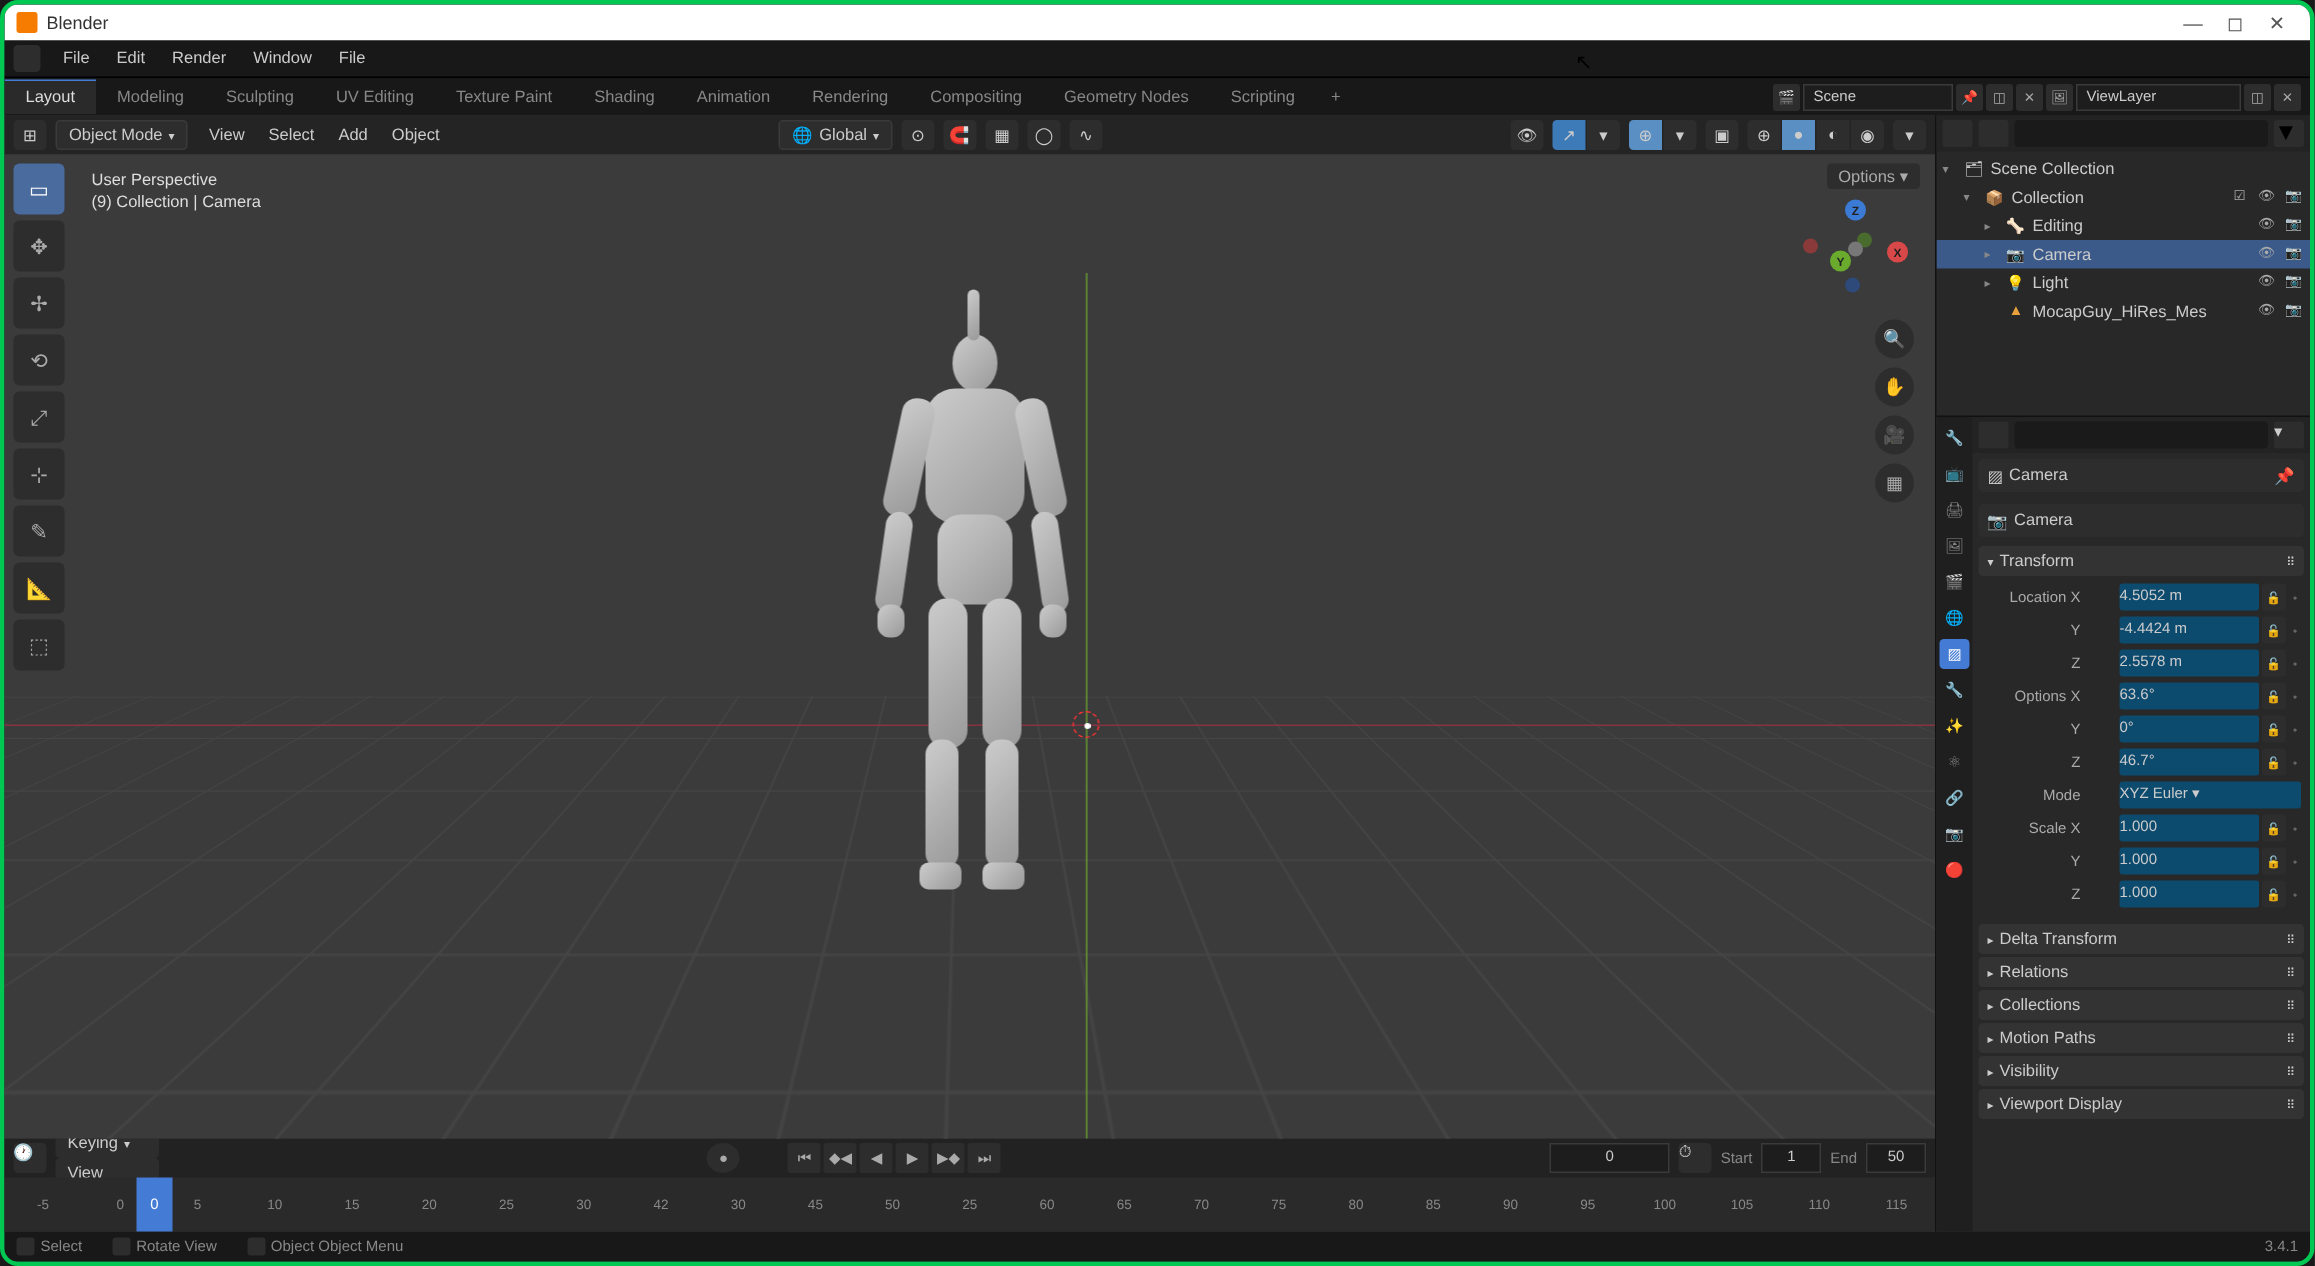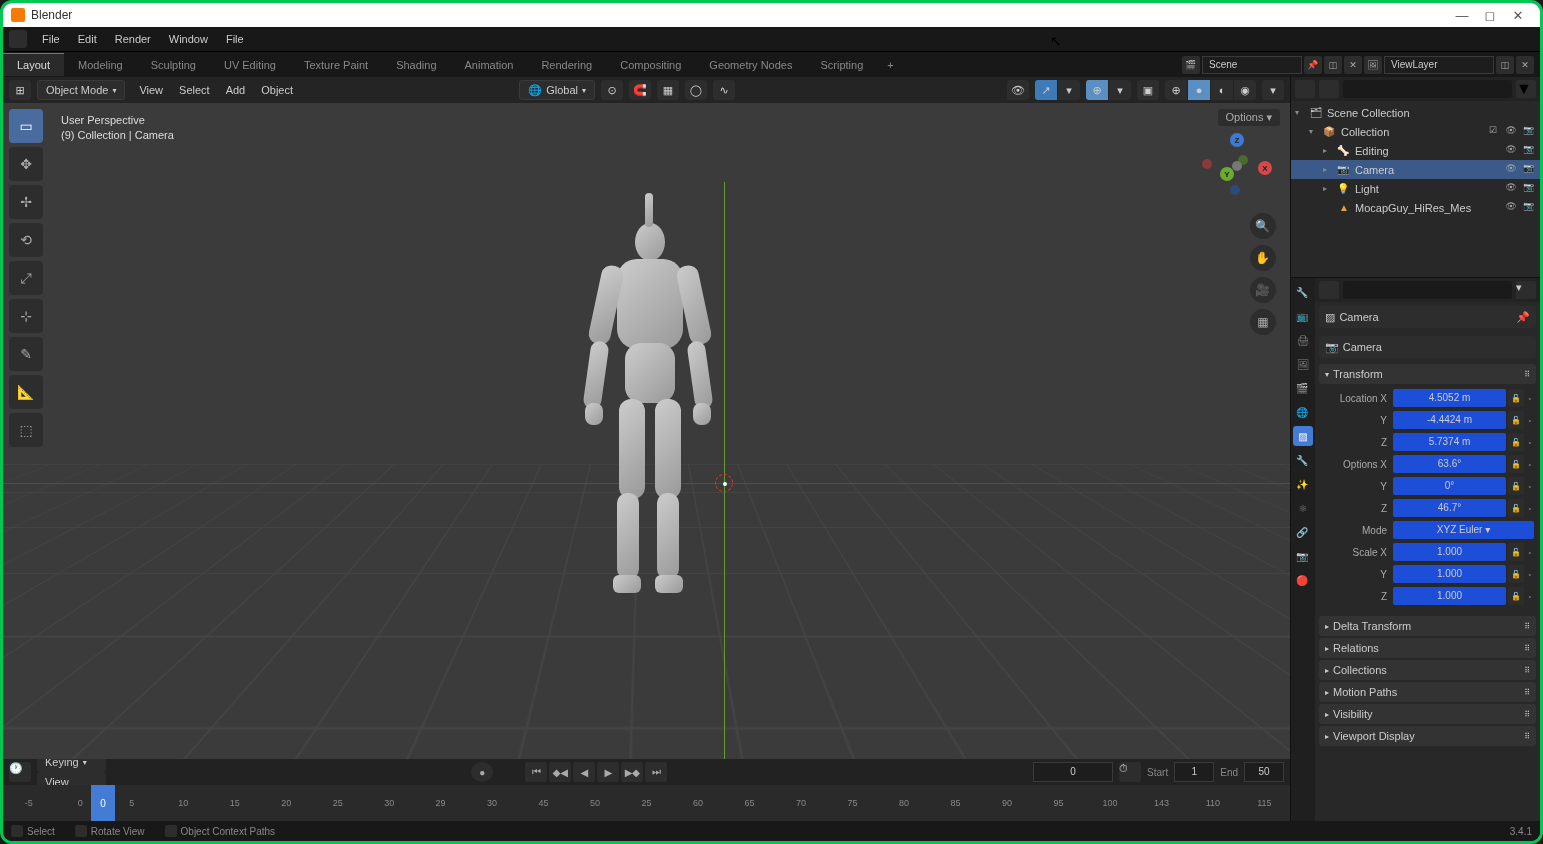--- a/index.html
+++ b/index.html
@@ -71,21 +71,21 @@
 .props-tabs .ptab.active { background:#447bd4; color:#fff; }
 .props-body { flex:1; display:flex; flex-direction:column; font-size:11px; color:#ccc; overflow-y:auto; }
 .props-hdr { height:24px; background:#232323; display:flex; align-items:center; gap:4px; padding:0 4px; }
 .props-hdr .srch { flex:1; background:#1a1a1a; height:18px; border-radius:3px; }
 .props-crumb { padding:4px 6px; display:flex; align-items:center; gap:4px; background:#2d2d2d; margin:4px; border-radius:3px; height:22px; }
 .props-sec { margin:2px 4px; }
 .props-sec .sec-hdr { background:#333; padding:4px 6px; font-size:11px; display:flex; align-items:center; gap:4px; border-radius:3px; }
 .props-sec .sec-body { padding:4px 2px; }
 .prop-row { display:flex; align-items:center; height:20px; gap:2px; margin-bottom:2px; }
 .prop-row .plbl { width:70px; text-align:right; font-size:10px; color:#aaa; padding-right:4px; }
-.prop-row .pval { flex:1; background:#1d4ed8; height:18px; font-size:10px; text-align:center; line-height:18px; border-radius:2px; }
+.prop-row .pval { flex:1; background:#0c4a6e; height:18px; font-size:10px; text-align:left; line-height:18px; border-radius:2px;margin-left:20px; }
 .prop-row .pbtn { width:16px; height:18px; background:#2d2d2d; border-radius:2px; font-size:8px; display:flex; align-items:center; justify-content:center; color:#888; }
 .prop-row .pdot { width:8px; color:#666; font-size:8px; text-align:center; }
 .statusbar { height:20px; background:#181818; display:flex; align-items:center; font-size:10px; color:#888; padding:0 8px; gap:20px; }
 .statusbar .sitem { display:flex; align-items:center; gap:4px; }
 .statusbar .sico { width:12px; height:12px; background:#2d2d2d; border-radius:2px; }
 .statusbar .sp { flex:1; }
 
 .human { position:absolute; left:50%; top:90px; transform:translateX(-50%); width:180px; height:420px; }
 .human .part { position:absolute; background:linear-gradient(135deg,#ccc 0%,#999 100%); border-radius:50%; }
 .grid-floor { position:absolute; left:0; right:0; top:55%; bottom:0; background:
@@ -263,35 +263,35 @@
         <div class="cur">0</div>
         <span id="tick-slot" style="display:flex;width:100%">
             <div class="tick">-5</div>
             <div class="tick">0</div>
             <div class="tick">5</div>
             <div class="tick">10</div>
             <div class="tick">15</div>
             <div class="tick">20</div>
             <div class="tick">25</div>
             <div class="tick">30</div>
-            <div class="tick">29</div>
+            <div class="tick">42</div>
             <div class="tick">30</div>
             <div class="tick">45</div>
             <div class="tick">50</div>
             <div class="tick">25</div>
             <div class="tick">60</div>
             <div class="tick">65</div>
             <div class="tick">70</div>
             <div class="tick">75</div>
             <div class="tick">80</div>
             <div class="tick">85</div>
             <div class="tick">90</div>
             <div class="tick">95</div>
             <div class="tick">100</div>
-            <div class="tick">143</div>
+            <div class="tick">105</div>
             <div class="tick">110</div>
             <div class="tick">115</div>
           </span>
       </div>
     </div>
   </div>
 
   <div class="right-panel">
 
     <div class="outliner">
@@ -393,21 +393,21 @@
                 <div class="pdot">•</div>
               </div>
               <div class="prop-row">
                 <div class="plbl">Y</div>
                 <div class="pval">-4.4424 m</div>
                 <div class="pbtn">🔓</div>
                 <div class="pdot">•</div>
               </div>
               <div class="prop-row">
                 <div class="plbl">Z</div>
-                <div class="pval">5.7374 m</div>
+                <div class="pval">2.5578 m</div>
                 <div class="pbtn">🔓</div>
                 <div class="pdot">•</div>
               </div>
               <div class="prop-row">
                 <div class="plbl">Options X</div>
                 <div class="pval">63.6°</div>
                 <div class="pbtn">🔓</div>
                 <div class="pdot">•</div>
               </div>
               <div class="prop-row">
@@ -475,17 +475,17 @@
   <div class="sitem">
       <div class="sico"></div>
       <span>Select</span>
     </div>
   <div class="sitem">
       <div class="sico"></div>
       <span>Rotate View</span>
     </div>
   <div class="sitem">
       <div class="sico"></div>
-      <span>Object Context Paths</span>
+      <span>Object Object Menu</span>
     </div>
   <div class="sp"></div>
   <span>3.4.1</span>
 </div>
 
 </body></html>

